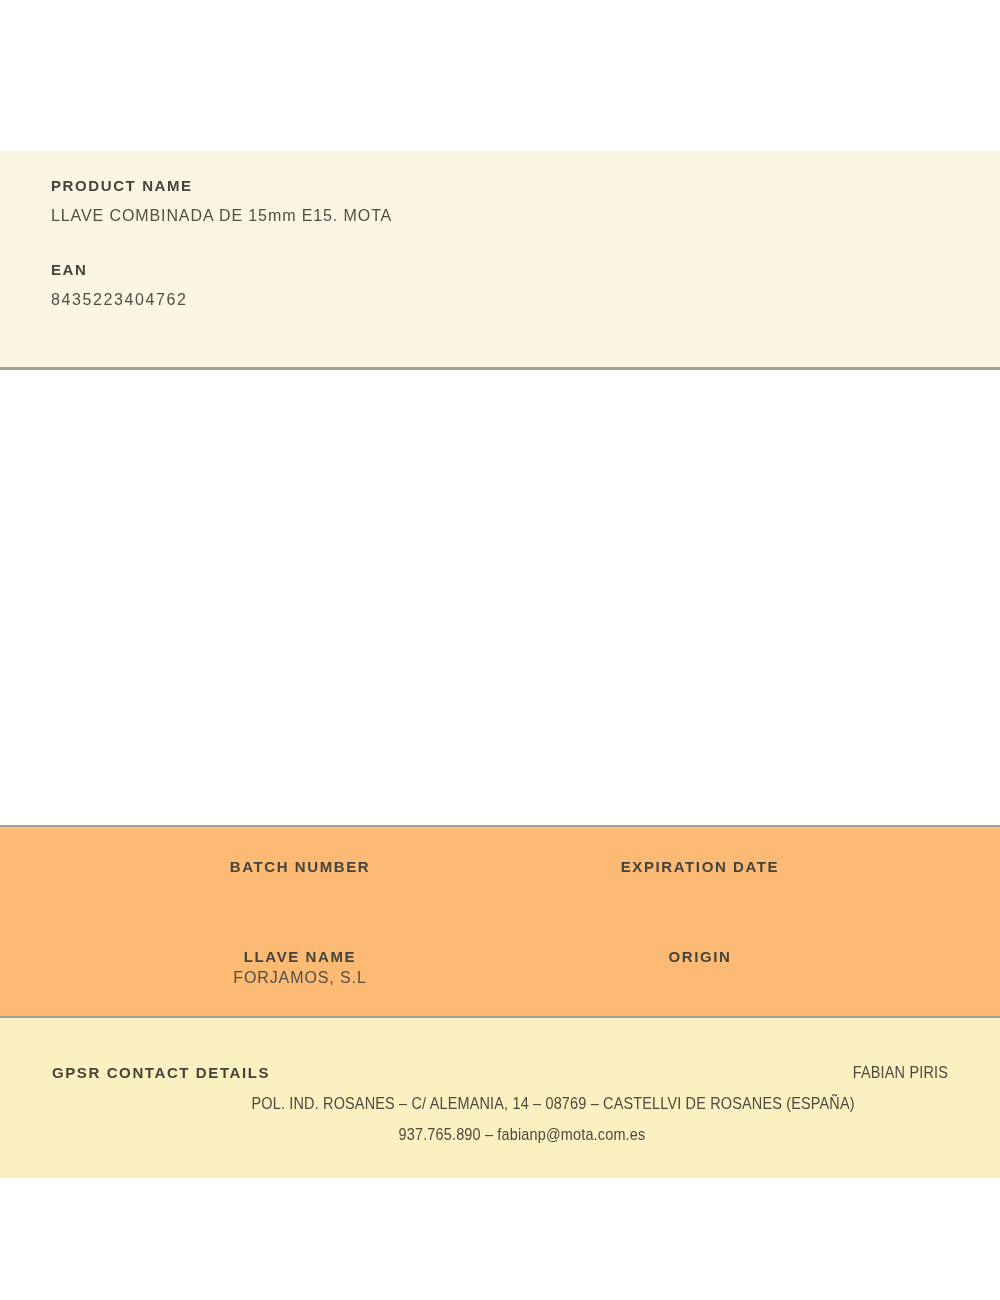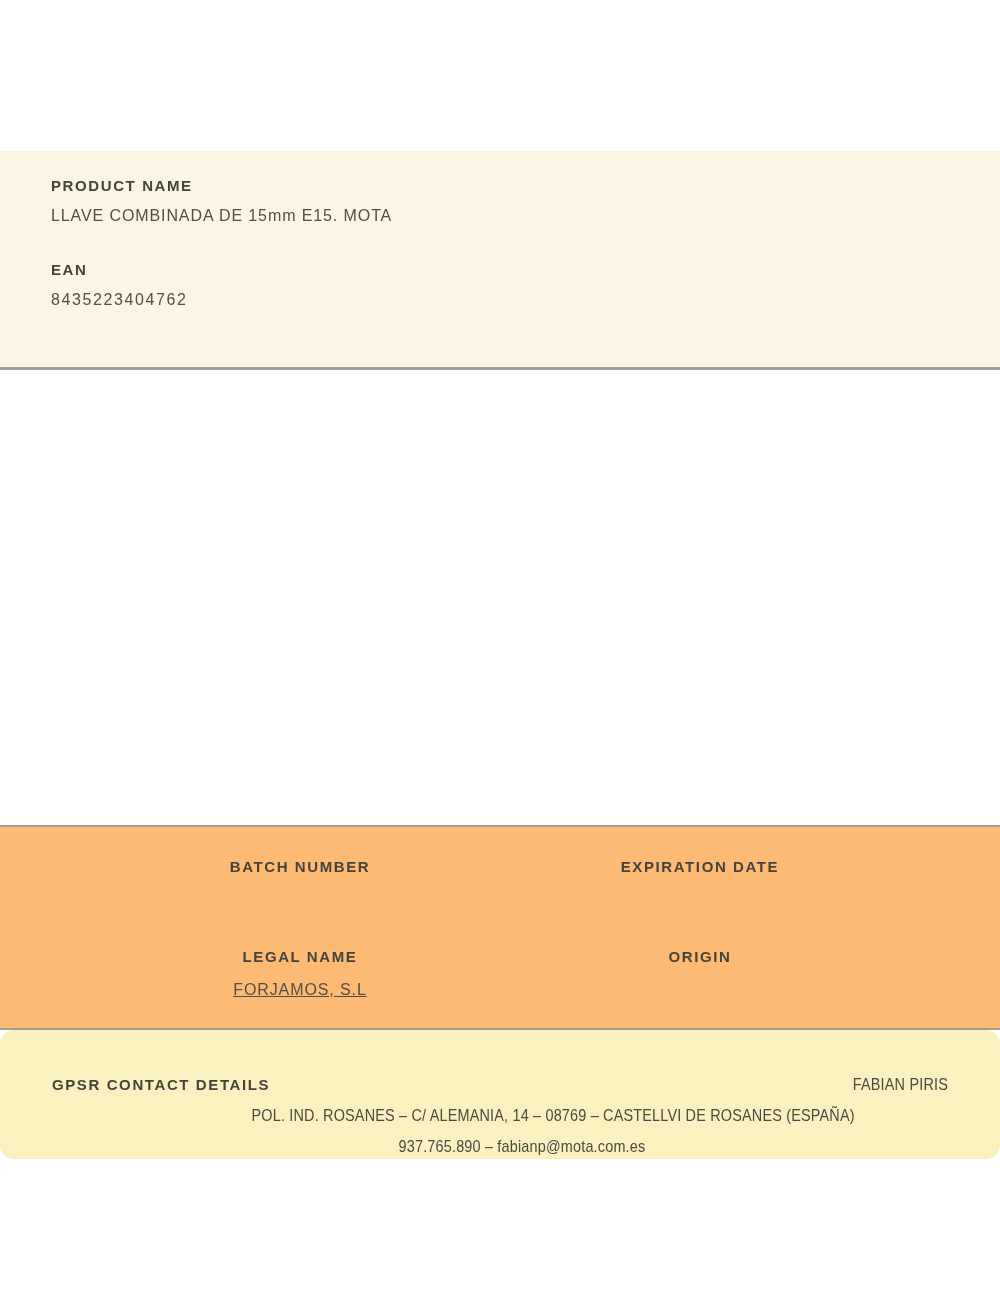--- a/index.html
+++ b/index.html
@@ -42,28 +42,27 @@
     border-top: 2px solid #a2a096;
     border-bottom: 2px solid #a2a096;
     padding: 31px 100px 29px 100px;
   }
   .details-row {
     display: grid;
     grid-template-columns: 1fr 1fr;
   }
   .details-col { text-align: center; }
   .details-row2 { margin-top: 73px; }
-  .details-value { margin-top: 16px; text-decoration: underline; }
+  .details-value { margin-top: 4px; }
 
   
   .section-contact {
     background: #fbf1c0;
-    height: 129px;
+    height: 160px;
     padding: 45px 52px 0 52px;
-    border-radius: 14px;
   }
   .contact-row1 {
     display: flex;
     justify-content: space-between;
     align-items: baseline;
   }
   .contact-heading {
     font-size: 15px;
     font-weight: bold;
     letter-spacing: 1.6px;
@@ -102,21 +101,21 @@
   <div class="details-row">
     <div class="details-col">
       <div class="field-label">BATCH NUMBER</div>
     </div>
     <div class="details-col">
       <div class="field-label">EXPIRATION DATE</div>
     </div>
   </div>
   <div class="details-row details-row2">
     <div class="details-col">
-      <div class="field-label">LEGAL NAME</div>
+      <div class="field-label">LLAVE NAME</div>
       <div class="field-value details-value">FORJAMOS, S.L</div>
     </div>
     <div class="details-col">
       <div class="field-label">ORIGIN</div>
     </div>
   </div>
 </div>
 
 <div class="section-contact">
   <div class="contact-row1">

